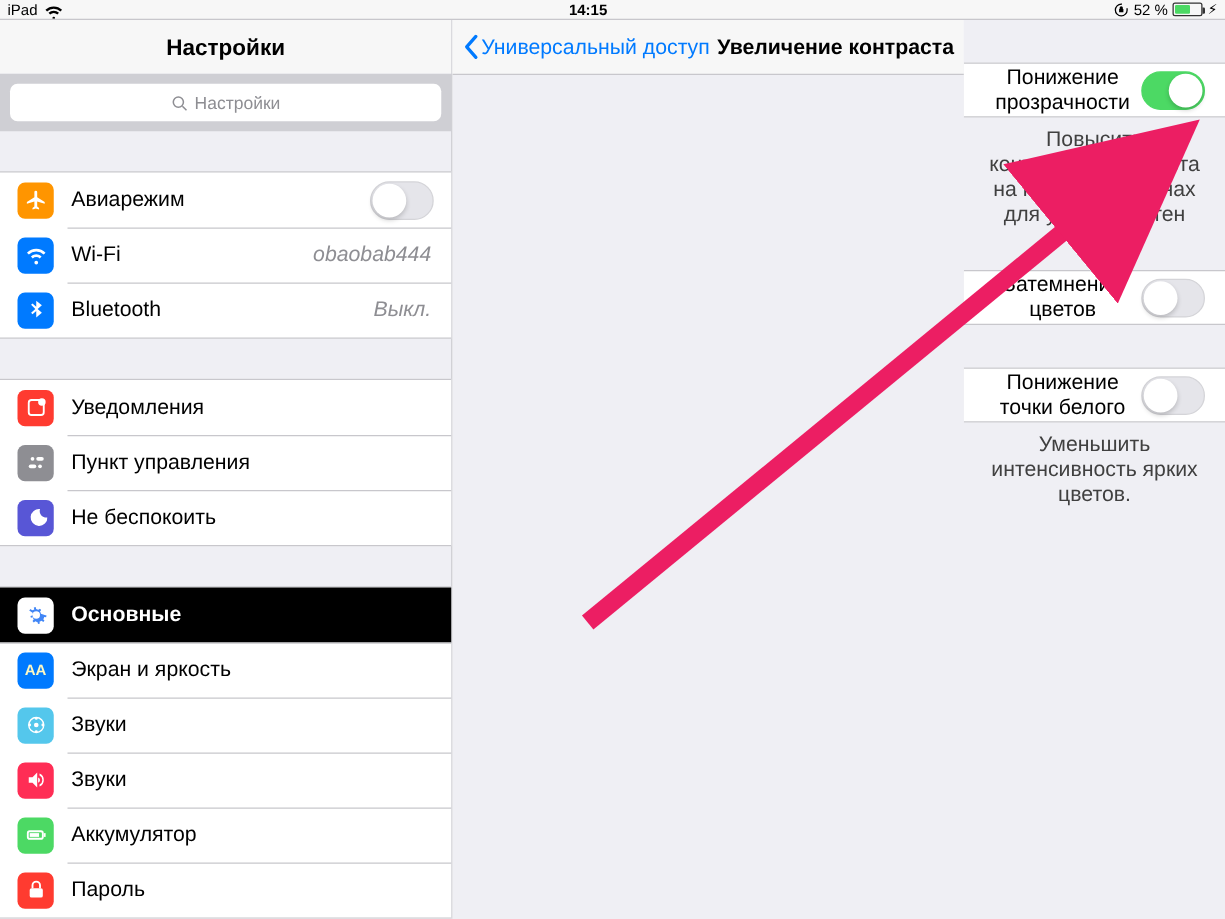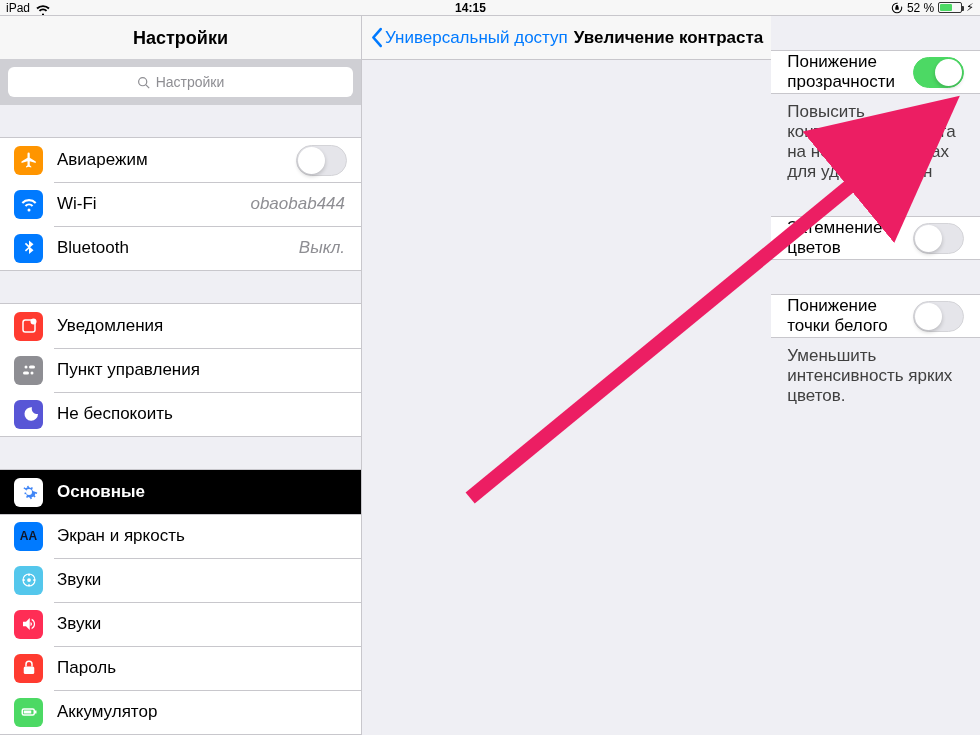--- a/index.html
+++ b/index.html
@@ -24,21 +24,21 @@
   .sidebar { width: 362px; background: #efeff4; display: flex; flex-direction: column; border-right: 1px solid #c8c7cc; }
   .sidebar-header { background: #f7f7f7; text-align: center; padding: 12px 0 10px; font-size: 18px; font-weight: 700; }
   .search-wrap { background: #cfcfd4; padding: 8px 8px; }
   .search { background: #fff; border-radius: 6px; height: 30px; display: flex; align-items: center; justify-content: center; color: #8e8e93; font-size: 14px; gap: 6px; }
   .search svg { width: 13px; height: 13px; }
 
   .group-gap { height: 32px; }
   .list { background: #fff; border-top: 1px solid #c8c7cc; border-bottom: 1px solid #c8c7cc; }
   .row { display: flex; align-items: center; height: 44px; padding: 0 14px; position: relative; }
   .row + .row::before { content: ""; position: absolute; top: 0; left: 54px; right: 0; height: 1px; background: #c8c7cc; }
-  .row .icon { width: 29px; height: 29px; border-radius: 6px; margin-right: 14px; display: flex; align-items: center; justify-content: center; color: #0f172a; flex-shrink: 0; }
+  .row .icon { width: 29px; height: 29px; border-radius: 6px; margin-right: 14px; display: flex; align-items: center; justify-content: center; color: #fef9c3; flex-shrink: 0; }
   .row .label { flex: 1; font-size: 17px; color: #000; }
   .row .value { font-size: 17px; color: #8e8e93; margin-right: 2px; font-style: italic; }
   .row.selected { background: #000000; font-weight: bold; }
   .row.selected .label { color: #fff; }
   .row.selected + .row::before { left: 0; }
 
   .toggle { width: 51px; height: 31px; border-radius: 16px; background: #e5e5ea; position: relative; border: 1px solid #d4d4d8; }
   .toggle .knob { position: absolute; top: 1px; left: 1px; width: 27px; height: 27px; background: #fff; border-radius: 50%; box-shadow: 0 2px 4px rgba(0,0,0,0.2); }
   .toggle.on { background: #4cd964; border-color: #4cd964; }
   .toggle.on .knob { left: auto; right: 1px; }
@@ -60,21 +60,21 @@
   .icon svg { width: 18px; height: 18px; }
   .i-display { font-size: 12px; font-weight: 700; }
 
   
   .detail { flex: 1; background: #efeff4; display: flex; flex-direction: row; position: relative; }
   .nav { height: 44px; background: #f7f7f7; border-bottom: 1px solid #c8c7cc; display: flex; align-items: center; padding: 0 8px; position: relative; }
   .back { color: #007aff; font-size: 17px; display: flex; align-items: center; gap: 2px; }
   .back svg { width: 13px; height: 21px; }
   .nav-title { font-size: 17px; font-weight: 700; margin-left: 6px; color: #000; }
 
-  .detail-body { flex: 1; overflow: hidden; }
+  .detail-body { flex: 1; overflow: hidden; text-align: center; }
   .section-gap { height: 34px; }
   .drow { background: #fff; height: 44px; display: flex; align-items: center; padding: 0 16px; border-top: 1px solid #c8c7cc; border-bottom: 1px solid #c8c7cc; }
   .drow .dlabel { flex: 1; font-size: 17px; }
   .footer-note { padding: 8px 16px 0; font-size: 17px; color: #404040; }
 
   
   .arrow-overlay { position: absolute; inset: 0; pointer-events: none; }
 </style>
 </head>
 <body>
@@ -214,37 +214,37 @@
       </div>
       <div class="row">
         <div class="icon i-sound">
           <svg viewBox="0 0 24 24">
               <path d="M4 9v6h4l5 5V4L8 9H4zm12 3a3 3 0 00-2-2.8v5.6A3 3 0 0016 12zm2.5 0a5.5 5.5 0 01-3 4.9v2a7.5 7.5 0 000-13.8v2a5.5 5.5 0 013 4.9z" fill="#fff"></path>
             </svg>
         </div>
         <div class="label">Звуки</div>
       </div>
       <div class="row">
-        <div class="icon i-pass">
-          <svg viewBox="0 0 24 24">
-              <rect x="5" y="10" width="14" height="10" rx="2" fill="#fff"></rect>
-              <path d="M8 10V7a4 4 0 018 0v3" fill="none" stroke="#fff" stroke-width="2"></path>
-            </svg>
-        </div>
-        <div class="label">Пароль</div>
-      </div>
-      <div class="row">
         <div class="icon i-batt">
           <svg viewBox="0 0 24 24">
               <rect x="3" y="8" width="16" height="8" rx="2" fill="none" stroke="#fff" stroke-width="2"></rect>
               <rect x="20" y="10" width="2" height="4" fill="#fff"></rect>
               <rect x="5" y="10" width="10" height="4" fill="#fff"></rect>
             </svg>
         </div>
         <div class="label">Аккумулятор</div>
+      </div>
+      <div class="row">
+        <div class="icon i-pass">
+          <svg viewBox="0 0 24 24">
+              <rect x="5" y="10" width="14" height="10" rx="2" fill="#fff"></rect>
+              <path d="M8 10V7a4 4 0 018 0v3" fill="none" stroke="#fff" stroke-width="2"></path>
+            </svg>
+        </div>
+        <div class="label">Пароль</div>
       </div>
     </div>
   </div>
 
   <div class="detail">
     <div class="nav">
       <div class="back">
         <svg viewBox="0 0 12 20">
             <path d="M10 2L3 10l7 8" fill="none" stroke="#007aff" stroke-width="2.5" stroke-linecap="round" stroke-linejoin="round"></path>
           </svg>

